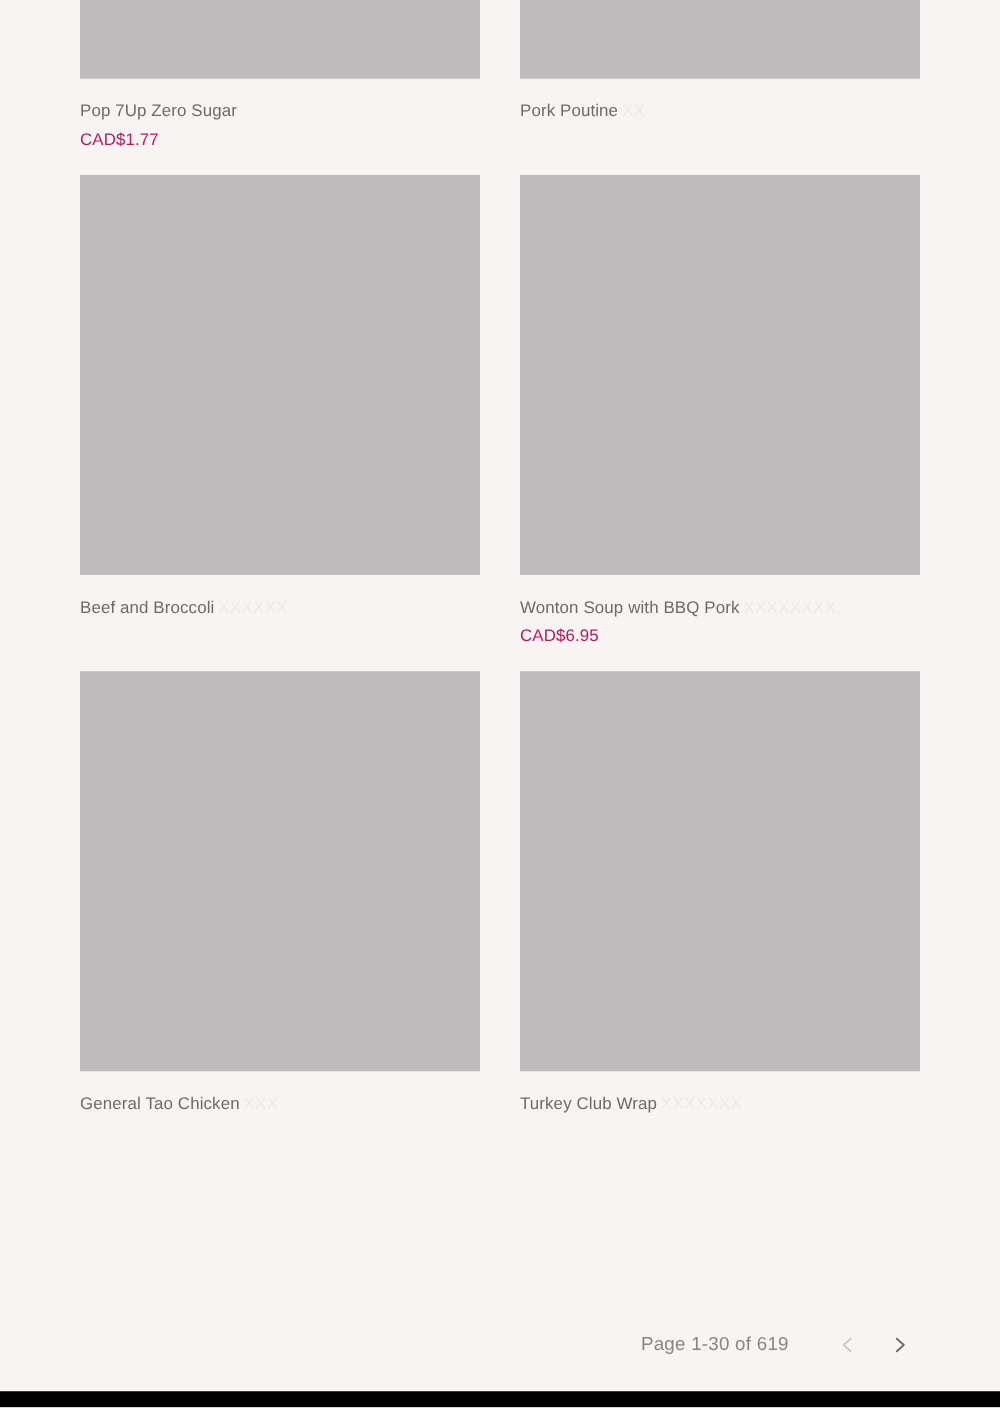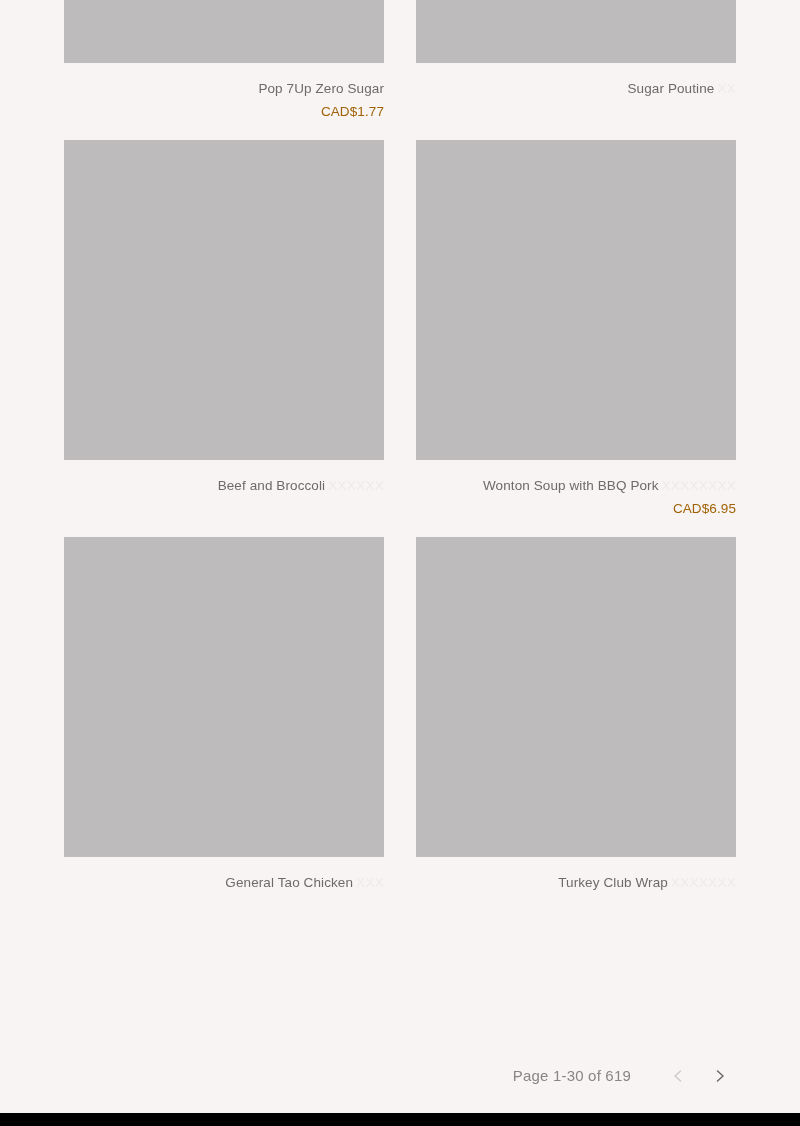--- a/index.html
+++ b/index.html
@@ -26,21 +26,20 @@
   }
 
   
   .grid-viewport {
     position: absolute;
     left: 0;
     top: 0;
     width: 740px;
     height: 1113px;
     overflow: hidden;
-    text-align: right;
   }
 
   .grid {
     position: absolute;
     left: 64px;
     top: -257px;          
     width: 673px;
     display: grid;
     grid-template-columns: 320px 320px;
     column-gap: 32px;
@@ -71,21 +70,21 @@
   .card-title .rating {
     color: #eeeae9;
     letter-spacing: .3px;
     margin-left: 3px;
   }
 
   .card-price {
     margin-top: 6px;
     font-size: 13.5px;
     line-height: 17px;
-    color: #a16207;
+    color: #be185d;
     letter-spacing: .1px;
   }
 
   
   .pagination {
     position: absolute;
     left: 417px;
     top: 1060px;
     width: 320px;
     height: 32px;
@@ -136,21 +135,21 @@
 
   <div class="grid-viewport">
     <div class="grid" id="product-grid">
         <div class="card">
           <div class="card-thumb"></div>
           <div class="card-title"><span>Pop 7Up Zero Sugar</span></div>
           <div class="card-price">CAD$1.77</div>
         </div>
         <div class="card">
           <div class="card-thumb"></div>
-          <div class="card-title"><span>Sugar Poutine</span><span class="rating">XX</span></div>
+          <div class="card-title"><span>Pork Poutine</span><span class="rating">XX</span></div>
         </div>
         <div class="card">
           <div class="card-thumb"></div>
           <div class="card-title"><span>Beef and Broccoli</span><span class="rating">XXXXXX</span></div>
         </div>
         <div class="card">
           <div class="card-thumb"></div>
           <div class="card-title"><span>Wonton Soup with BBQ Pork</span><span class="rating">XXXXXXXX</span></div>
           <div class="card-price">CAD$6.95</div>
         </div>

